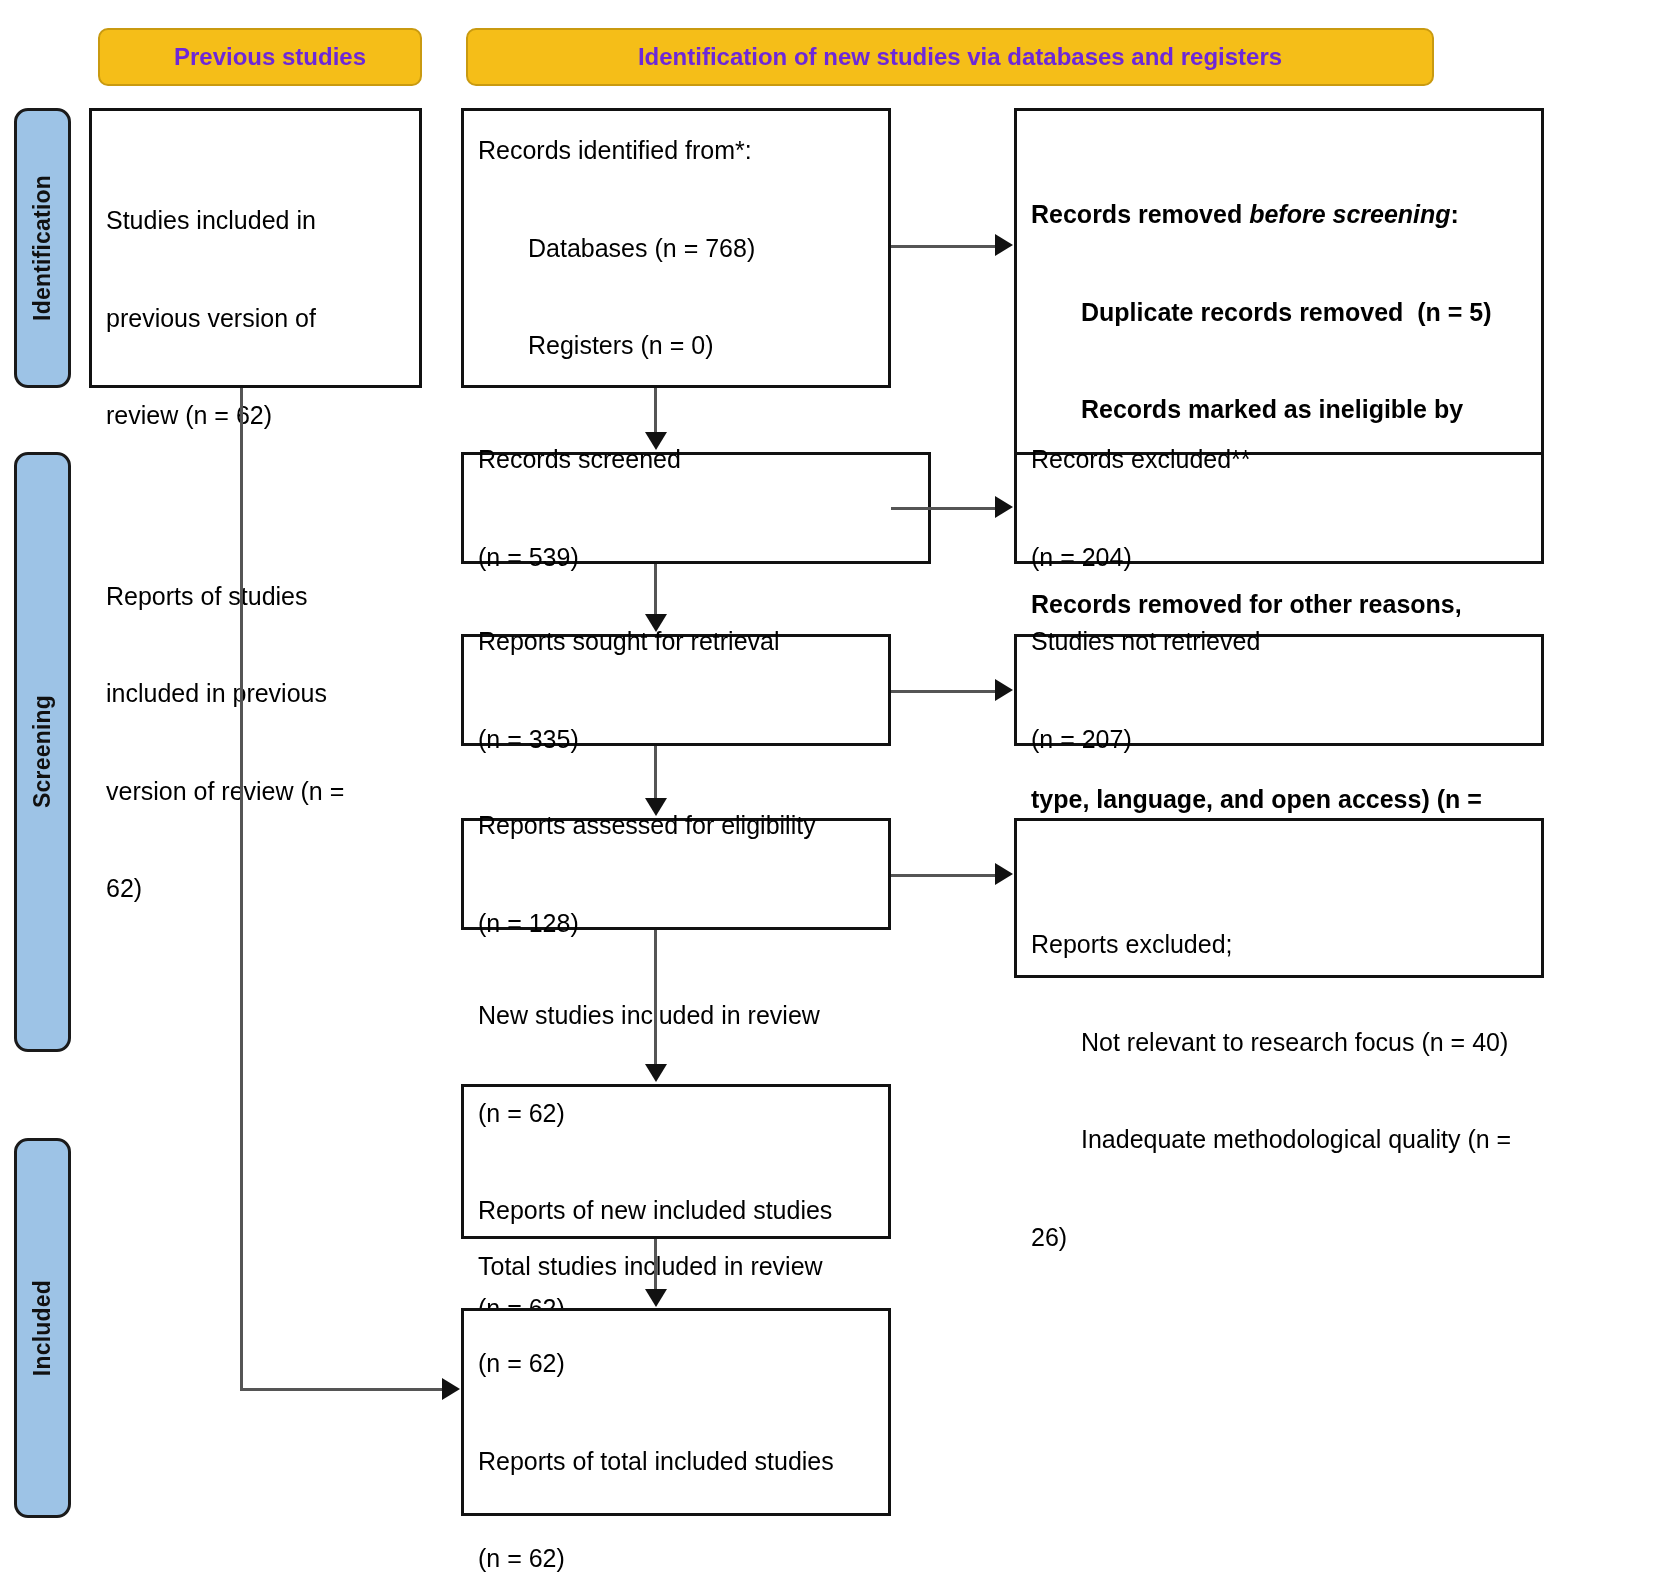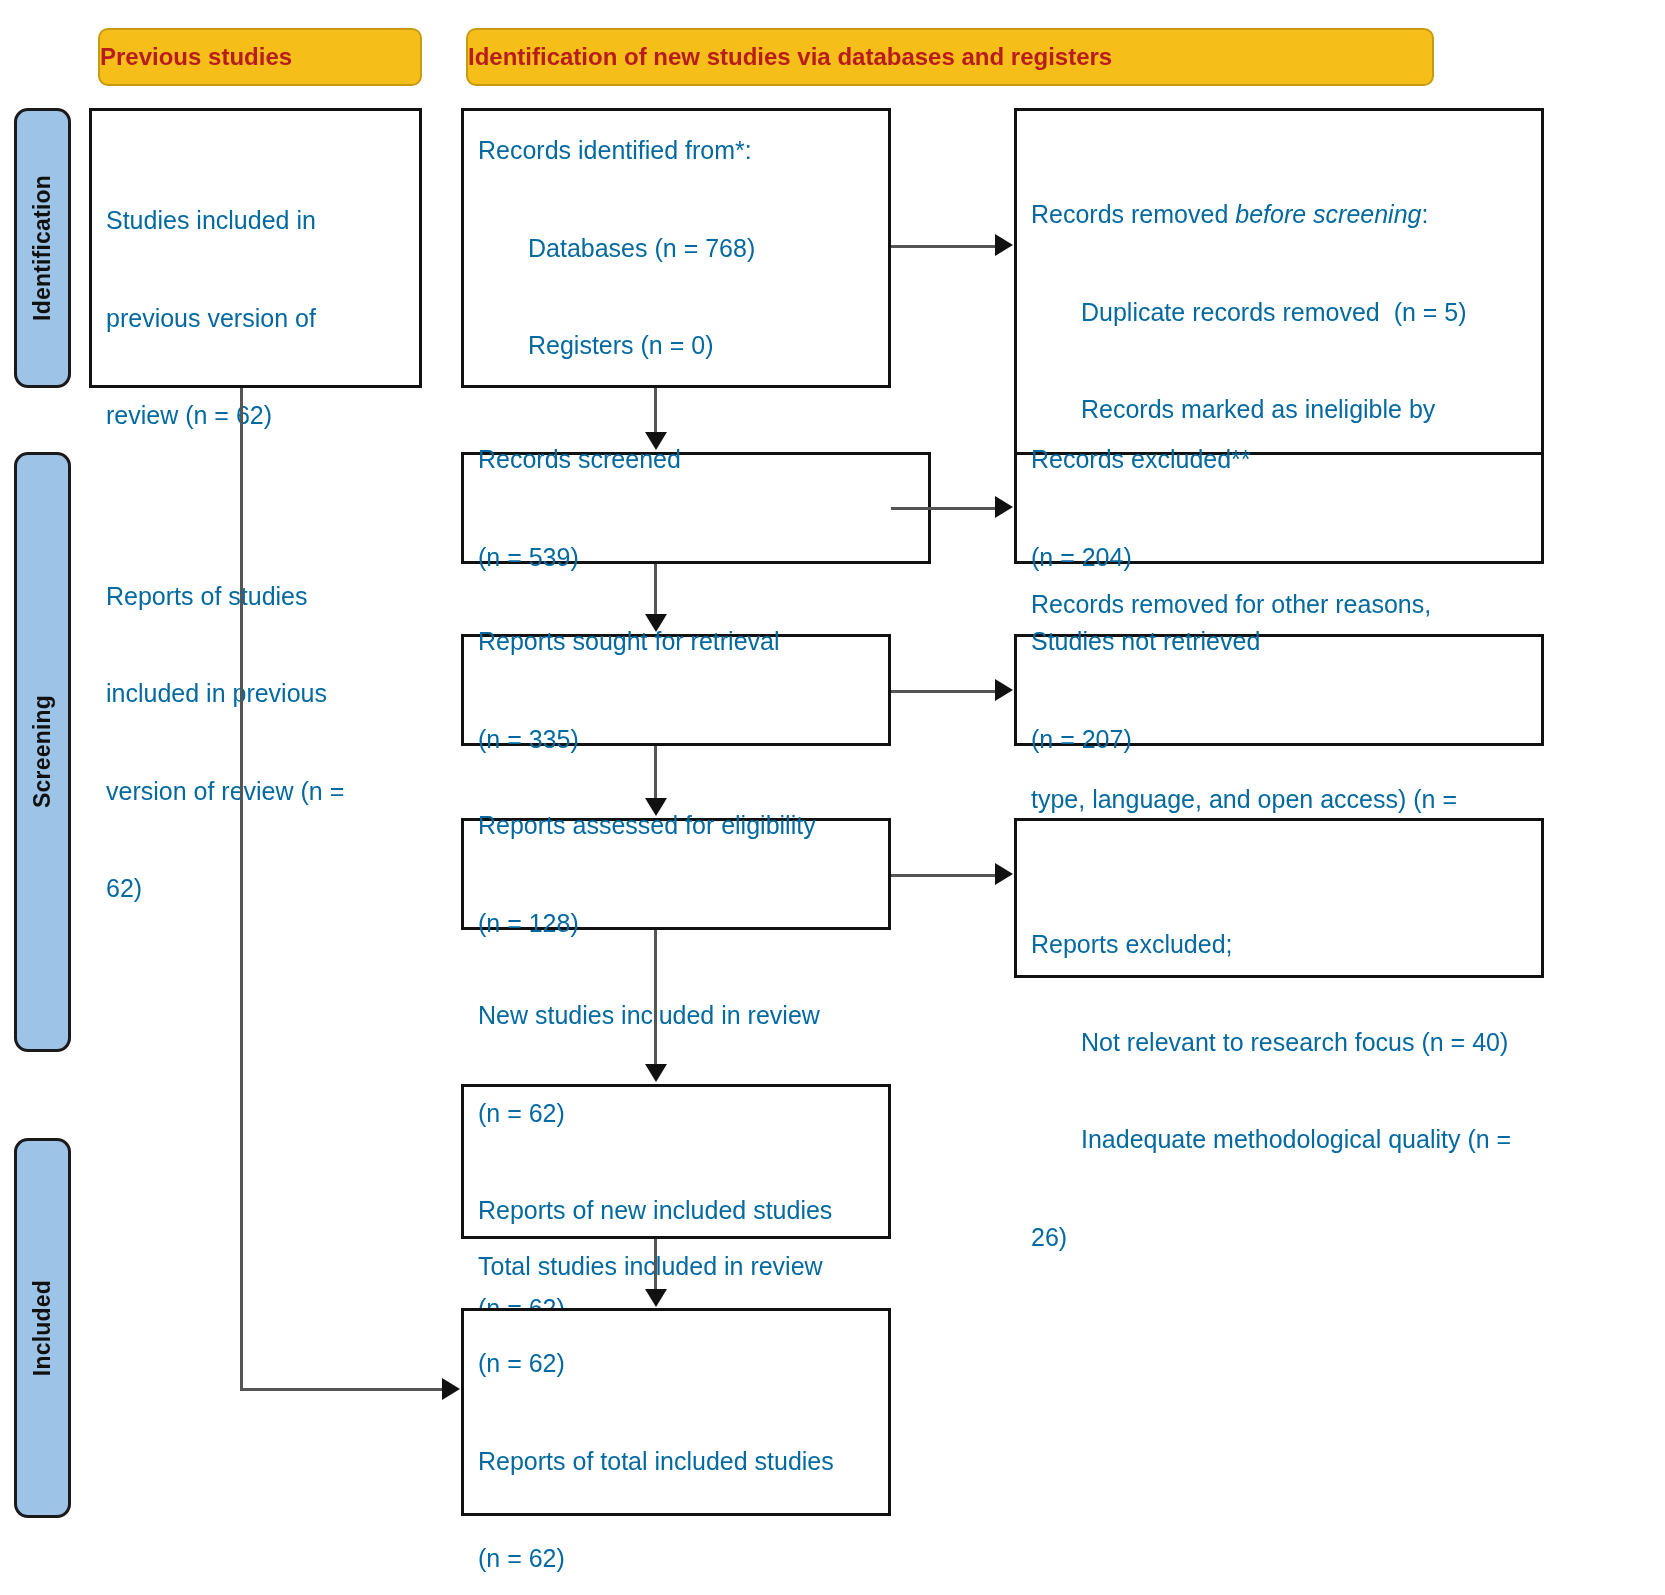--- a/index.html
+++ b/index.html
@@ -37,40 +37,41 @@
   }
 
   
   .header-bar {
     position: absolute;
     background: #F5BE18;
     border: 2px solid #C99A10;
     border-radius: 10px;
     display: flex;
     align-items: center;
-    justify-content: flex-start;
+    justify-content: center;
     font-weight: bold;
     font-size: 24px;
-    color: #b91c1c;
+    color: #6d28d9;
     text-align: center;
+    padding-left: 20px;
   }
 
   
   .node {
     position: absolute;
     background: #ffffff;
     border: 3px solid #111111;
     display: flex;
     align-items: center;
   }
   .node .node-text {
     padding: 0 14px;
     font-size: 25px;
     line-height: 1.30;
-    color: #0369a1;
+    color: #000000;
     width: 100%;
     white-space: pre-wrap;
   }
   .node.align-top .node-text { align-self: flex-start; padding-top: 28px; }
   .indent { padding-left: 2.0em; display: block; }
   .hang   { display: block; }
   em.ital { font-style: italic; }
 
   
   .vline, .hline {
@@ -146,21 +147,21 @@
   </div>
 
   <div class="node" style="left:461px; top:108px; width:430px; height:280px;">
     <div class="node-text">
       <span class="hang">Records identified from*:</span>
       <span class="indent">Databases (n = 768)</span>
       <span class="indent">Registers (n = 0)</span>
     </div>
   </div>
 
-  <div class="node align-top" style="left:1014px; top:108px; width:530px; height:354px;">
+  <div class="node align-top" style="left:1014px; top:108px; width:530px; height:354px;font-weight:bold;">
     <div class="node-text" style="padding-top:22px;">
       <span class="hang"><span>Records removed </span><em class="ital">before screening</em><span>:</span></span>
       <span class="indent">Duplicate records removed  (n = 5)</span>
       <span class="indent">Records marked as ineligible by</span>
       <span class="hang">automation tools (n = 0)</span>
       <span class="hang">Records removed for other reasons,</span>
       <span class="hang">(database filters applied: publication</span>
       <span class="hang">type, language, and open access) (n =</span>
       <span class="hang">224)</span>
     </div>

